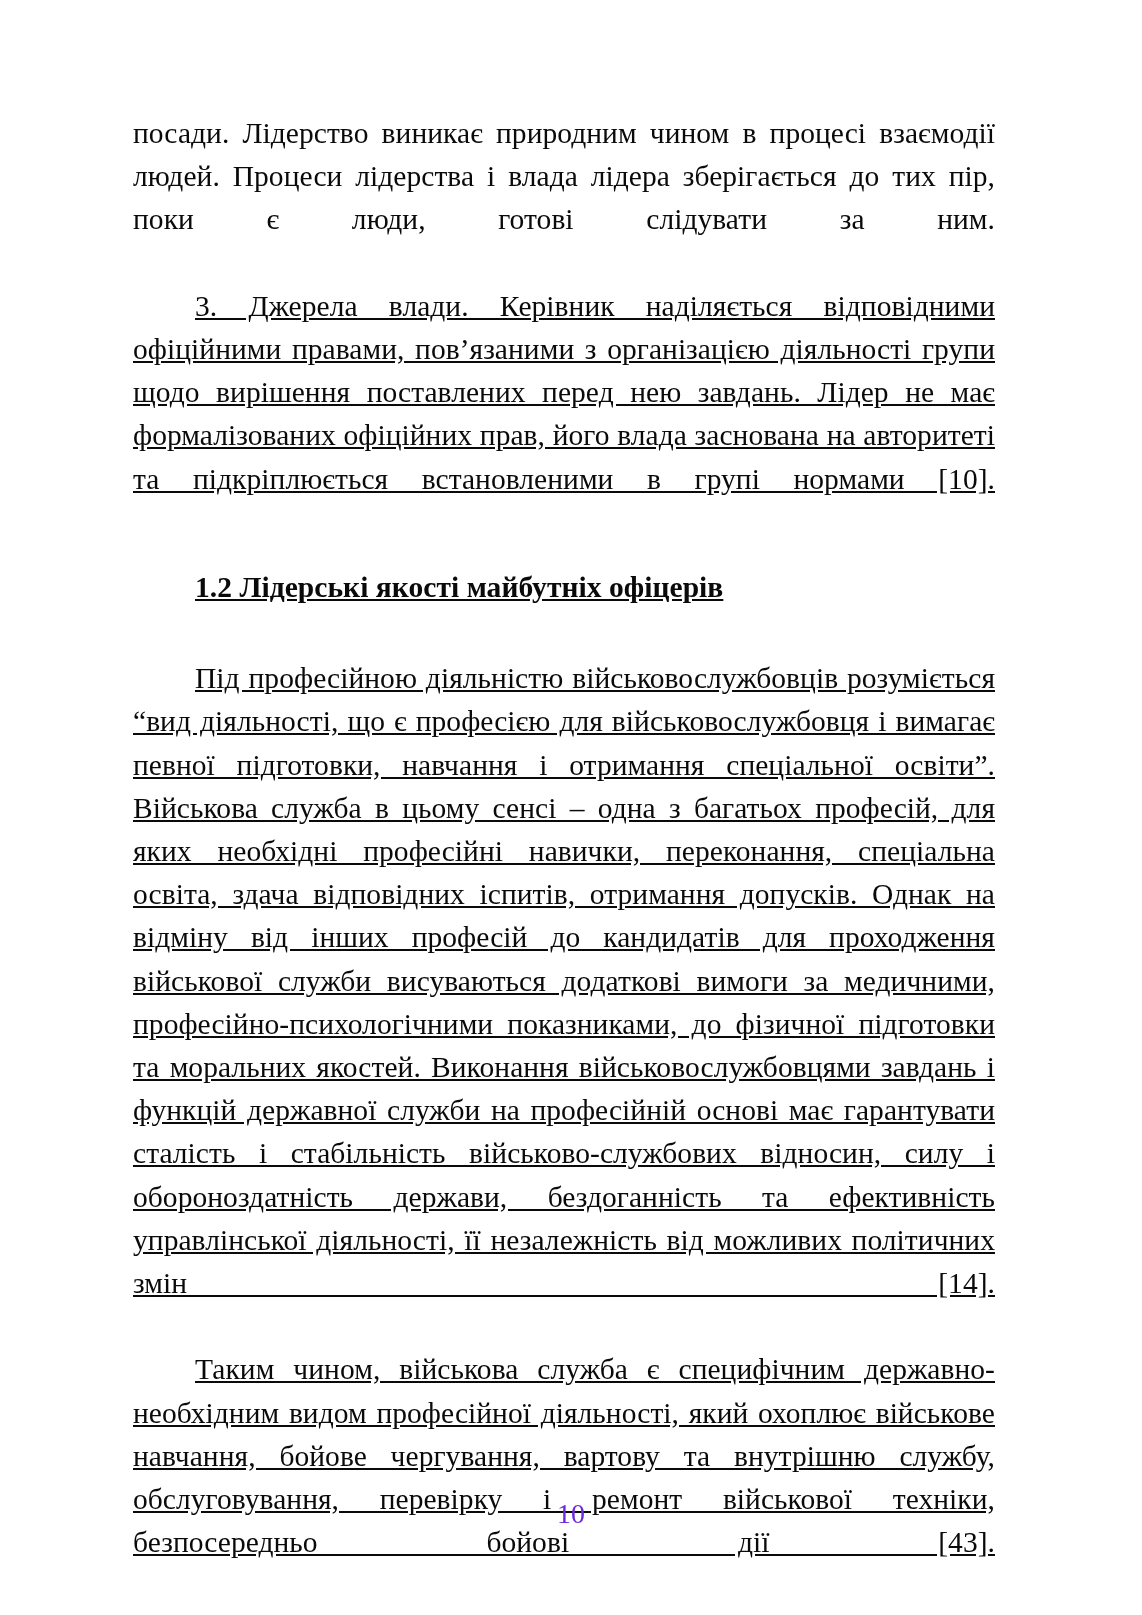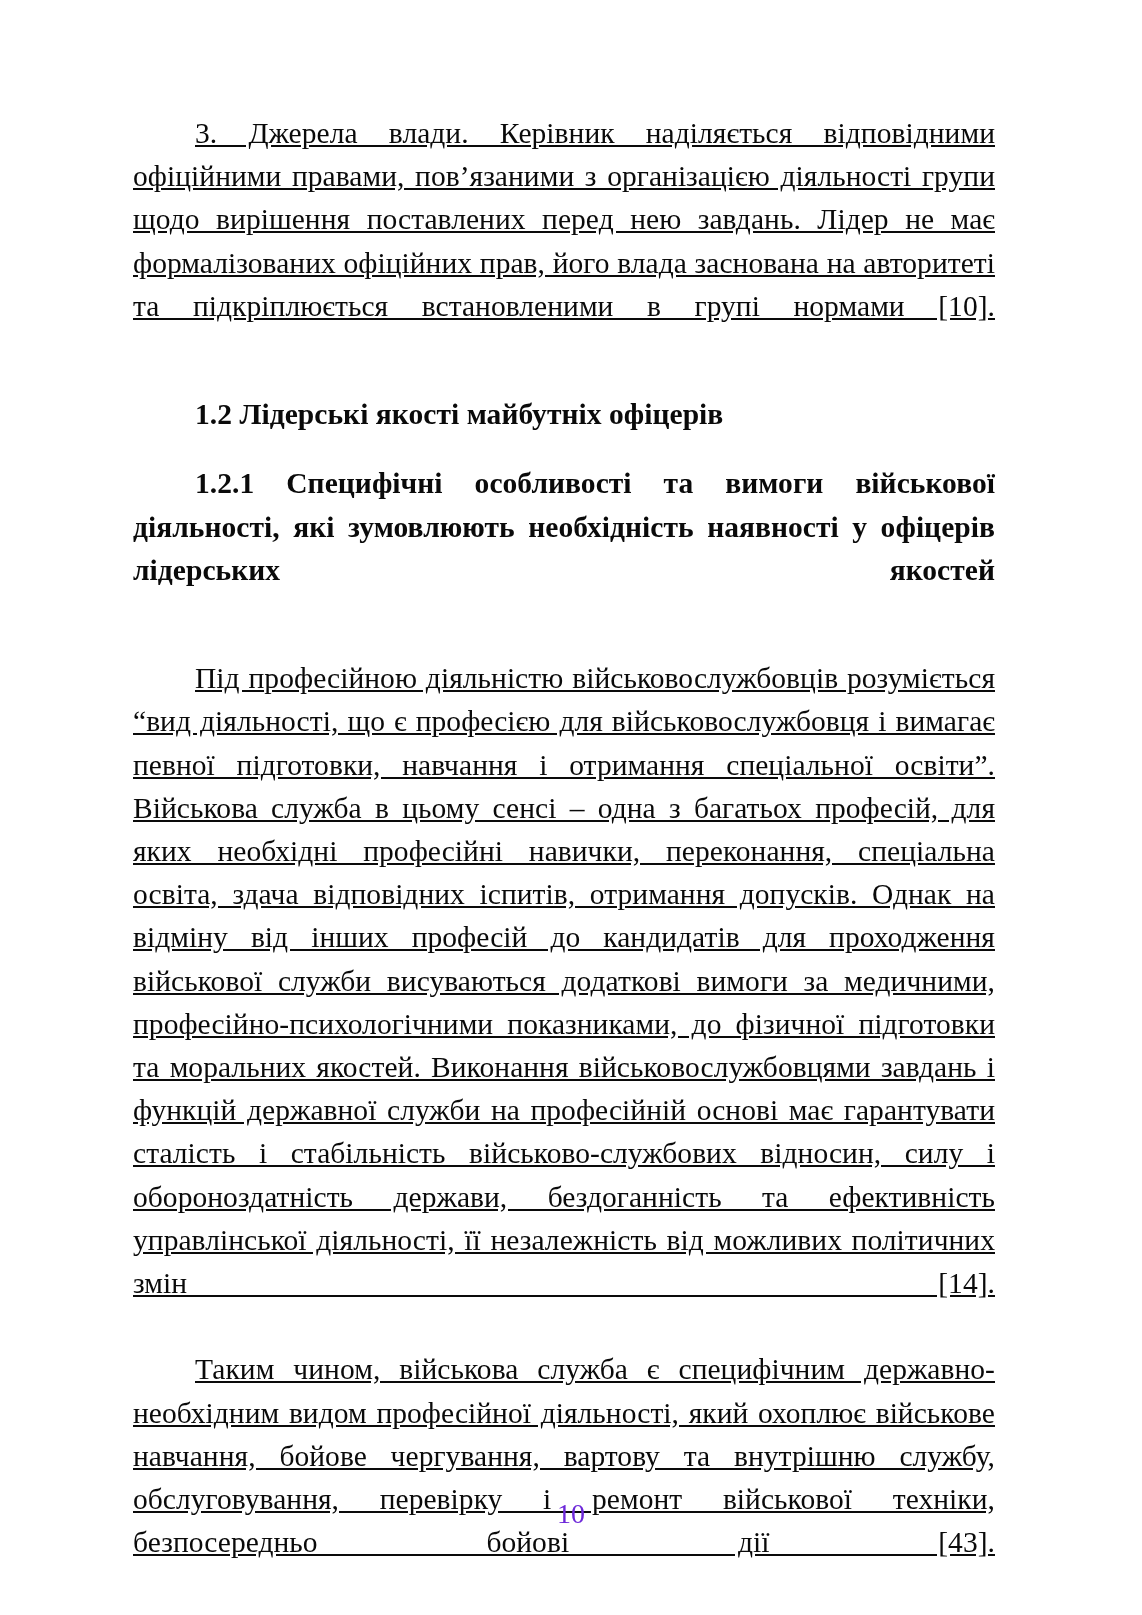--- a/index.html
+++ b/index.html
@@ -58,20 +58,21 @@
     text-indent: 62px;
     letter-spacing: 0.05px;
   }
   .heading::after {
     content: "";
     display: inline-block;
     width: 100%;
   }
   .heading.nojust {
     text-align: left;
+    text-decoration: underline;
   }
   .heading.nojust::after { content: none; display: none; }
   .spacer-md { height: 22px; }
   .spacer-lg { height: 26px; }
 
   .page-number {
     position: absolute;
     left: 0;
     right: 0;
     top: 1497px;
@@ -82,30 +83,30 @@
     color: #6d28d9;
   }
 </style>
 </head>
 <body>
 
 <div class="page">
 
   <div class="text-column">
 
+    <p class="para continue">посади. Лідерство виникає природним чином в процесі взаємодії людей. Процеси лідерства і влада лідера зберігається до тих пір, поки є люди, готові слідувати за ним.</p>
 
     <p class="para indent">3. Джерела влади. Керівник наділяється відповідними офіційними правами, пов’язаними з організацією діяльності групи щодо вирішення поставлених перед нею завдань. Лідер не має формалізованих офіційних прав, його влада заснована на авторитеті та підкріплюється встановленими в групі нормами [10].</p>
 
     <div class="spacer-md"></div>
 
     <p class="heading nojust">1.2 Лідерські якості майбутніх офіцерів</p>
 
     <div class="spacer-lg"></div>
 
-    <p class="heading">1.2.1 Специфічні особливості та вимоги військової діяльності, які зумовлюють необхідність наявності у офіцерів лідерських якостей</p>
 
     <div class="spacer-md"></div>
 
     <p class="para indent">Під професійною діяльністю військовослужбовців розуміється “вид діяльності, що є професією для військовослужбовця і вимагає певної підготовки, навчання і отримання спеціальної освіти”. Військова служба в цьому сенсі – одна з багатьох професій, для яких необхідні професійні навички, переконання, спеціальна освіта, здача відповідних іспитів, отримання допусків. Однак на відміну від інших професій до кандидатів для проходження військової служби висуваються додаткові вимоги за медичними, професійно-психологічними показниками, до фізичної підготовки та моральних якостей. Виконання військовослужбовцями завдань і функцій державної служби на професійній основі має гарантувати сталість і стабільність військово-службових відносин, силу і обороноздатність держави, бездоганність та ефективність управлінської діяльності, її незалежність від можливих політичних змін [14].</p>
 
     <p class="para indent">Таким чином, військова служба є специфічним державно-необхідним видом професійної діяльності, який охоплює військове навчання, бойове чергування, вартову та внутрішню службу, обслуговування, перевірку і ремонт військової техніки, безпосередньо бойові дії [43].</p>
 
   </div>
 
   <div class="page-number">10</div>

